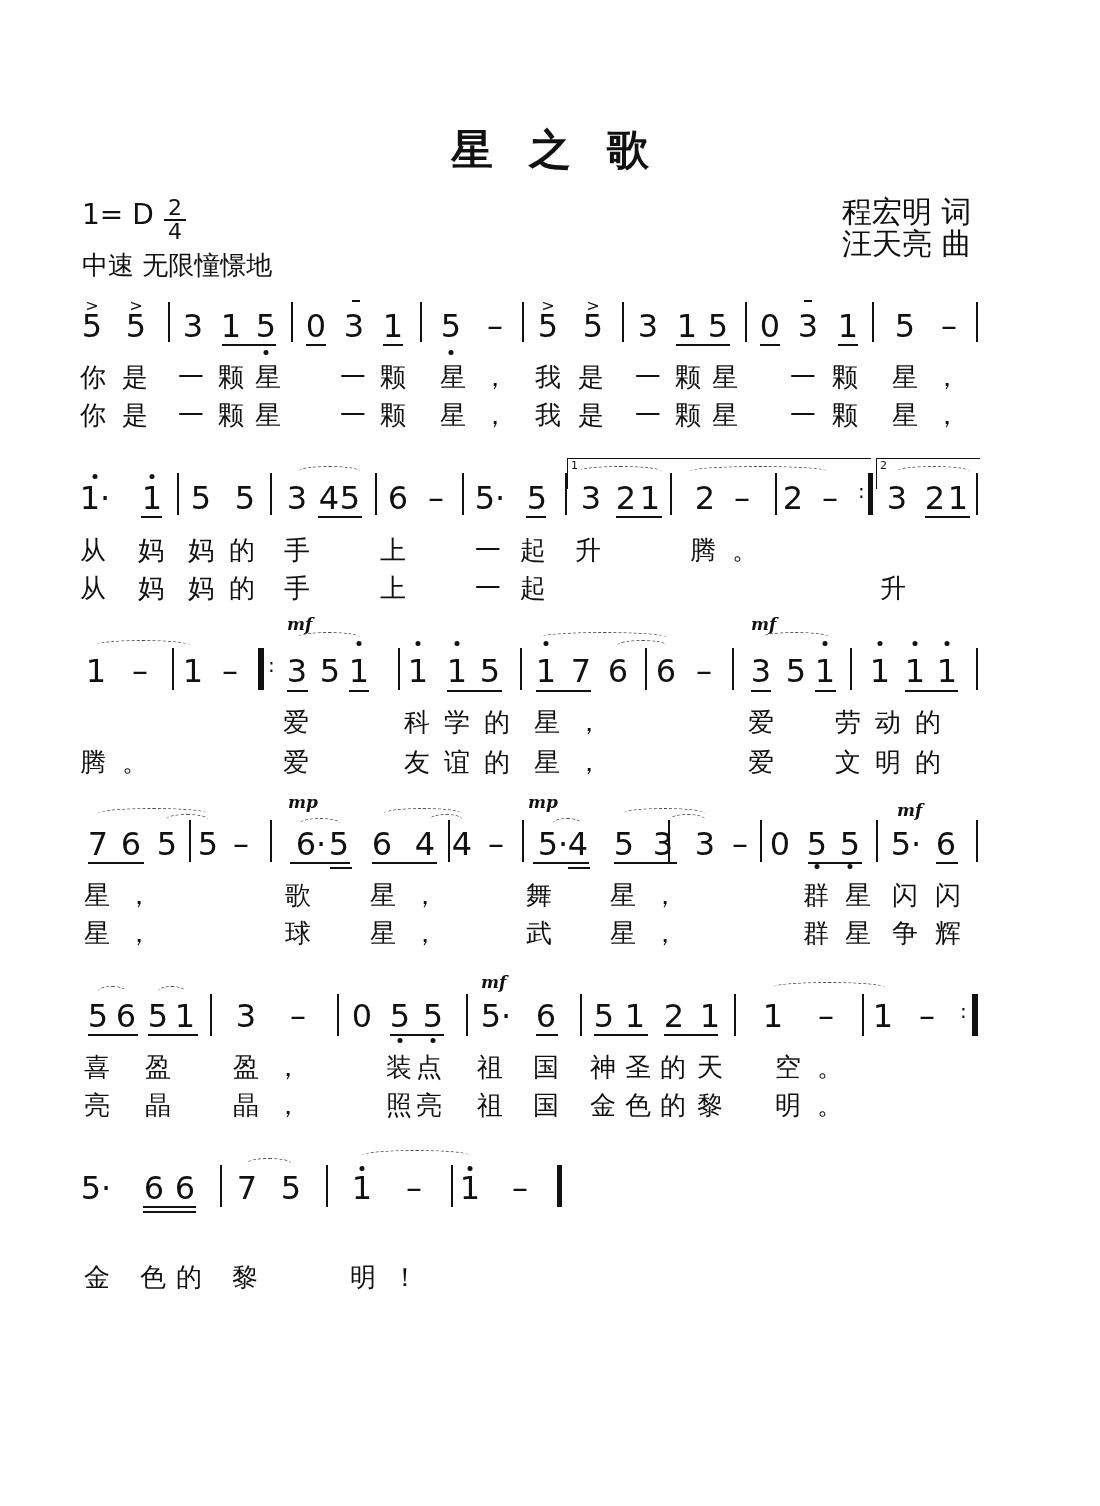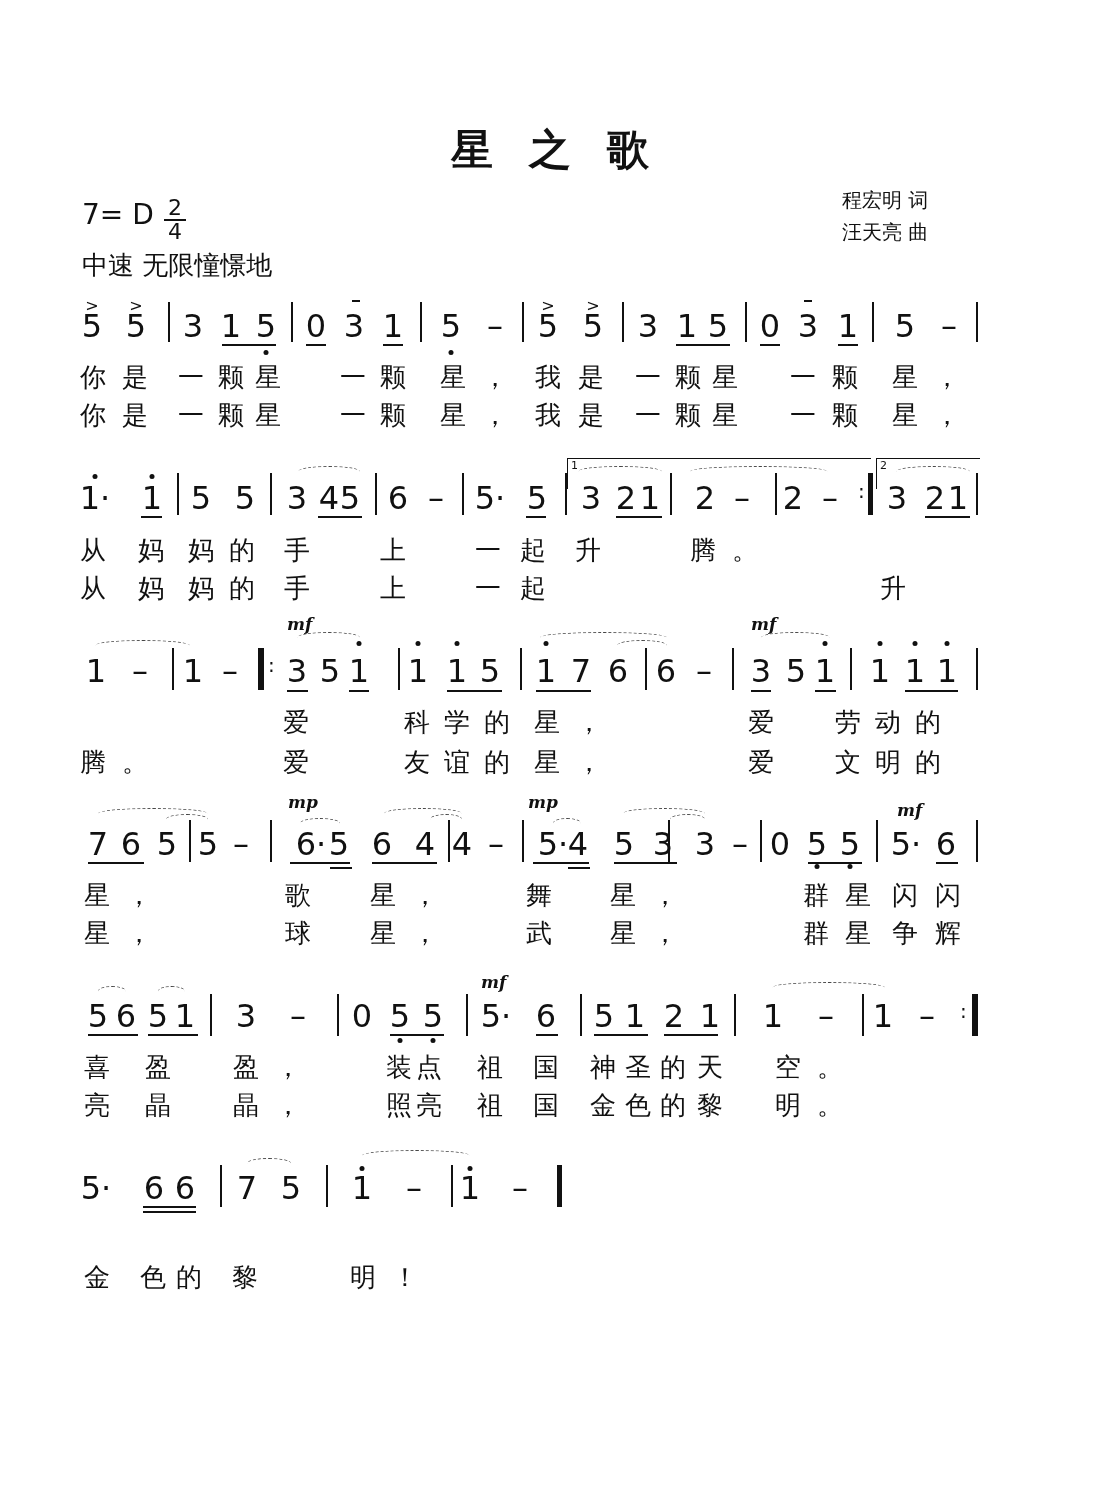--- a/index.html
+++ b/index.html
@@ -4,38 +4,38 @@
 <style>
   html, body { margin:0; padding:0; background:#ffffff; }
   body { width:1100px; height:1506px; position:relative; overflow:hidden;
          font-family:"DejaVu Sans","Liberation Sans",sans-serif; color:#111; }
   .abs { position:absolute; }
   .title { left:0; width:1100px; top:122px; text-align:center; font-size:42px; font-weight:bold; letter-spacing:36px; padding-left:36px; box-sizing:border-box; }
   .key { left:82px; top:198px; font-size:28px; }
   .timesig { left:164px; top:198px; width:22px; text-align:center; font-size:22px; line-height:20px; }
   .timesig .bar { border-top:2px solid #111; margin:1px 0; }
   .tempo { left:82px; top:248px; font-size:26px; }
-  .credits { left:842px; top:184px; font-size:20px; line-height:32px; }
+  .credits { left:842px; top:196px; font-size:30px; line-height:32px; }
   .note { position:absolute; font-size:32px; font-family:"DejaVu Sans",sans-serif; transform:translateX(-50%); line-height:32px; }
   .ul { position:absolute; border-top:2px solid #111; height:0; }
   .bar { position:absolute; width:2px; background:#111; }
   .bar.thick { width:5px; }
   .dot-hi, .dot-lo { position:absolute; width:5px; height:5px; border-radius:50%; background:#111; transform:translateX(-50%); }
   .acc { position:absolute; font-size:16px; transform:translateX(-50%); }
   .lyr { position:absolute; font-size:26px; line-height:30px; letter-spacing:16px; white-space:pre; }
   .slur { position:absolute; border-top:1.5px dashed #444; border-radius:50% 50% 0 0; height:10px; }
   .dyn { position:absolute; font-family:"DejaVu Serif",serif; font-style:italic; font-weight:bold; font-size:17px; }
   .volta { position:absolute; border-top:1.5px solid #111; border-left:1.5px solid #111; height:30px; font-size:11px; padding-left:3px; }
   .repdots { position:absolute; font-size:20px; line-height:10px; }
 </style>
 </head>
 <body>
 
 <div class="abs title">星之歌</div>
-<div class="abs key">7= D</div>
+<div class="abs key">1= D</div>
 <div class="abs timesig">
   <div>2</div>
   <div class="bar" style="position:static;width:auto;height:0;background:none;"></div>
   <div>4</div>
 </div>
 <div class="abs tempo">中速  无限憧憬地</div>
 <div class="abs credits">
   <div>程宏明 词</div>
   <div>汪天亮 曲</div>
 </div>

